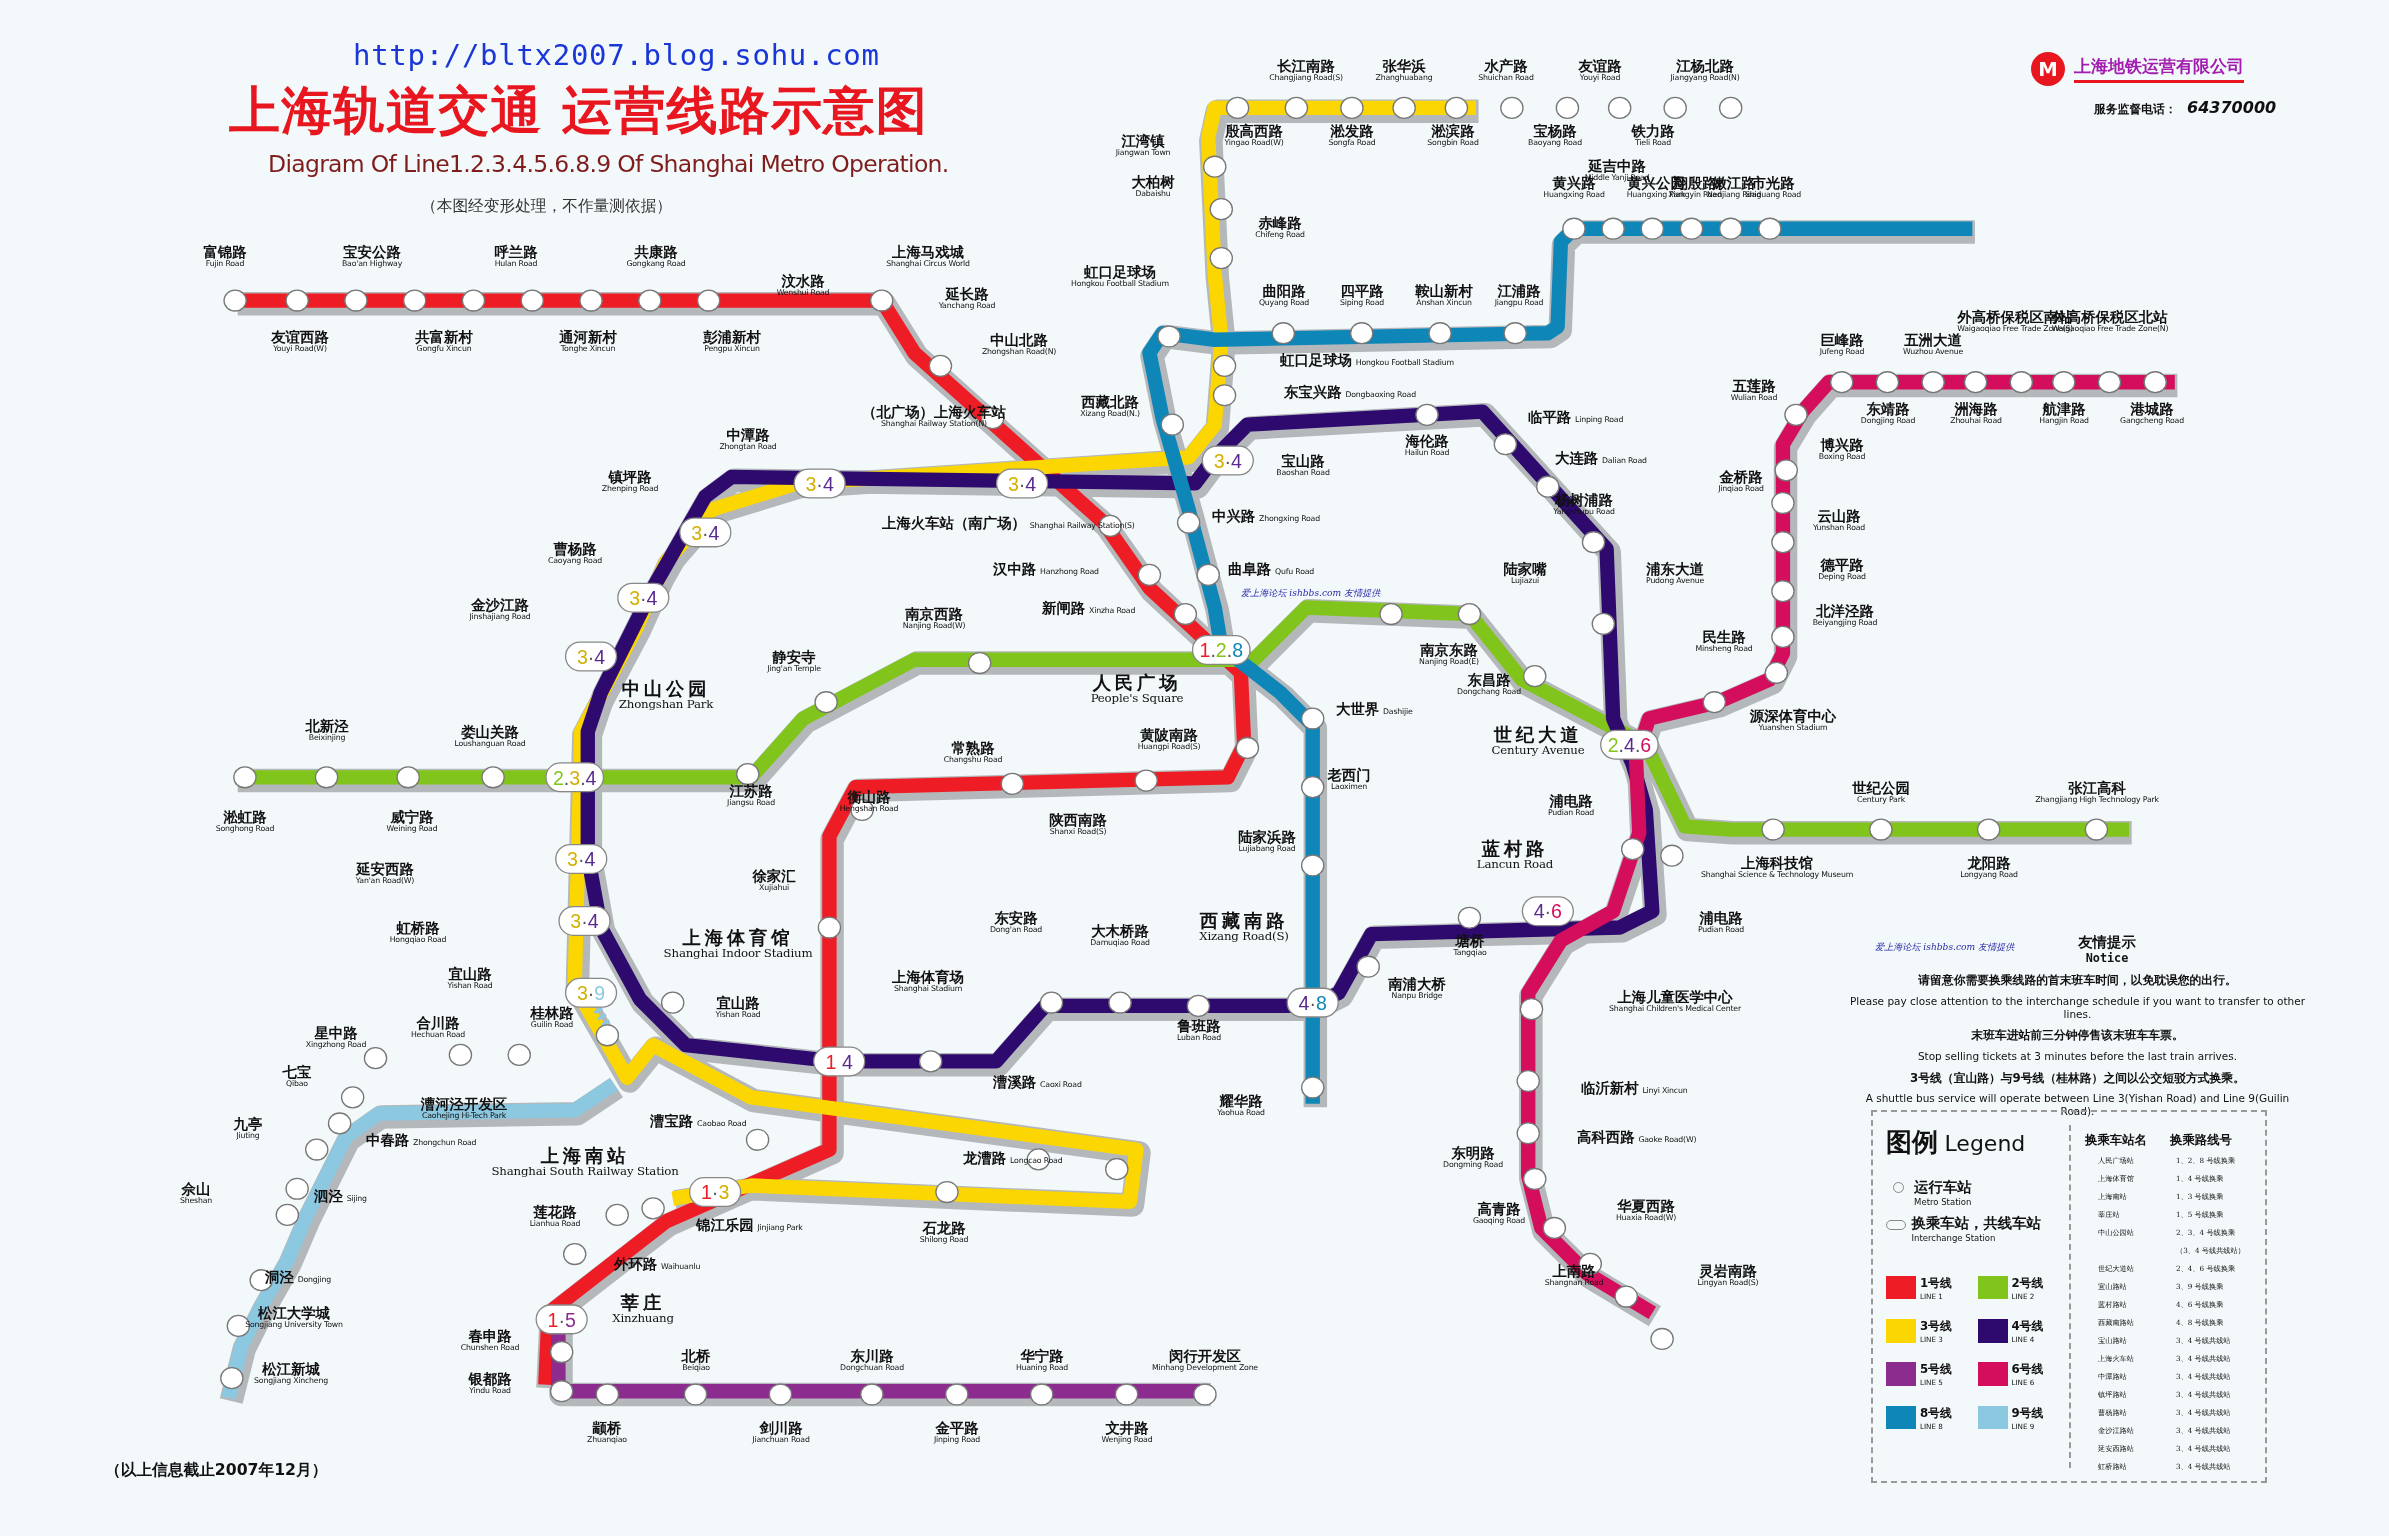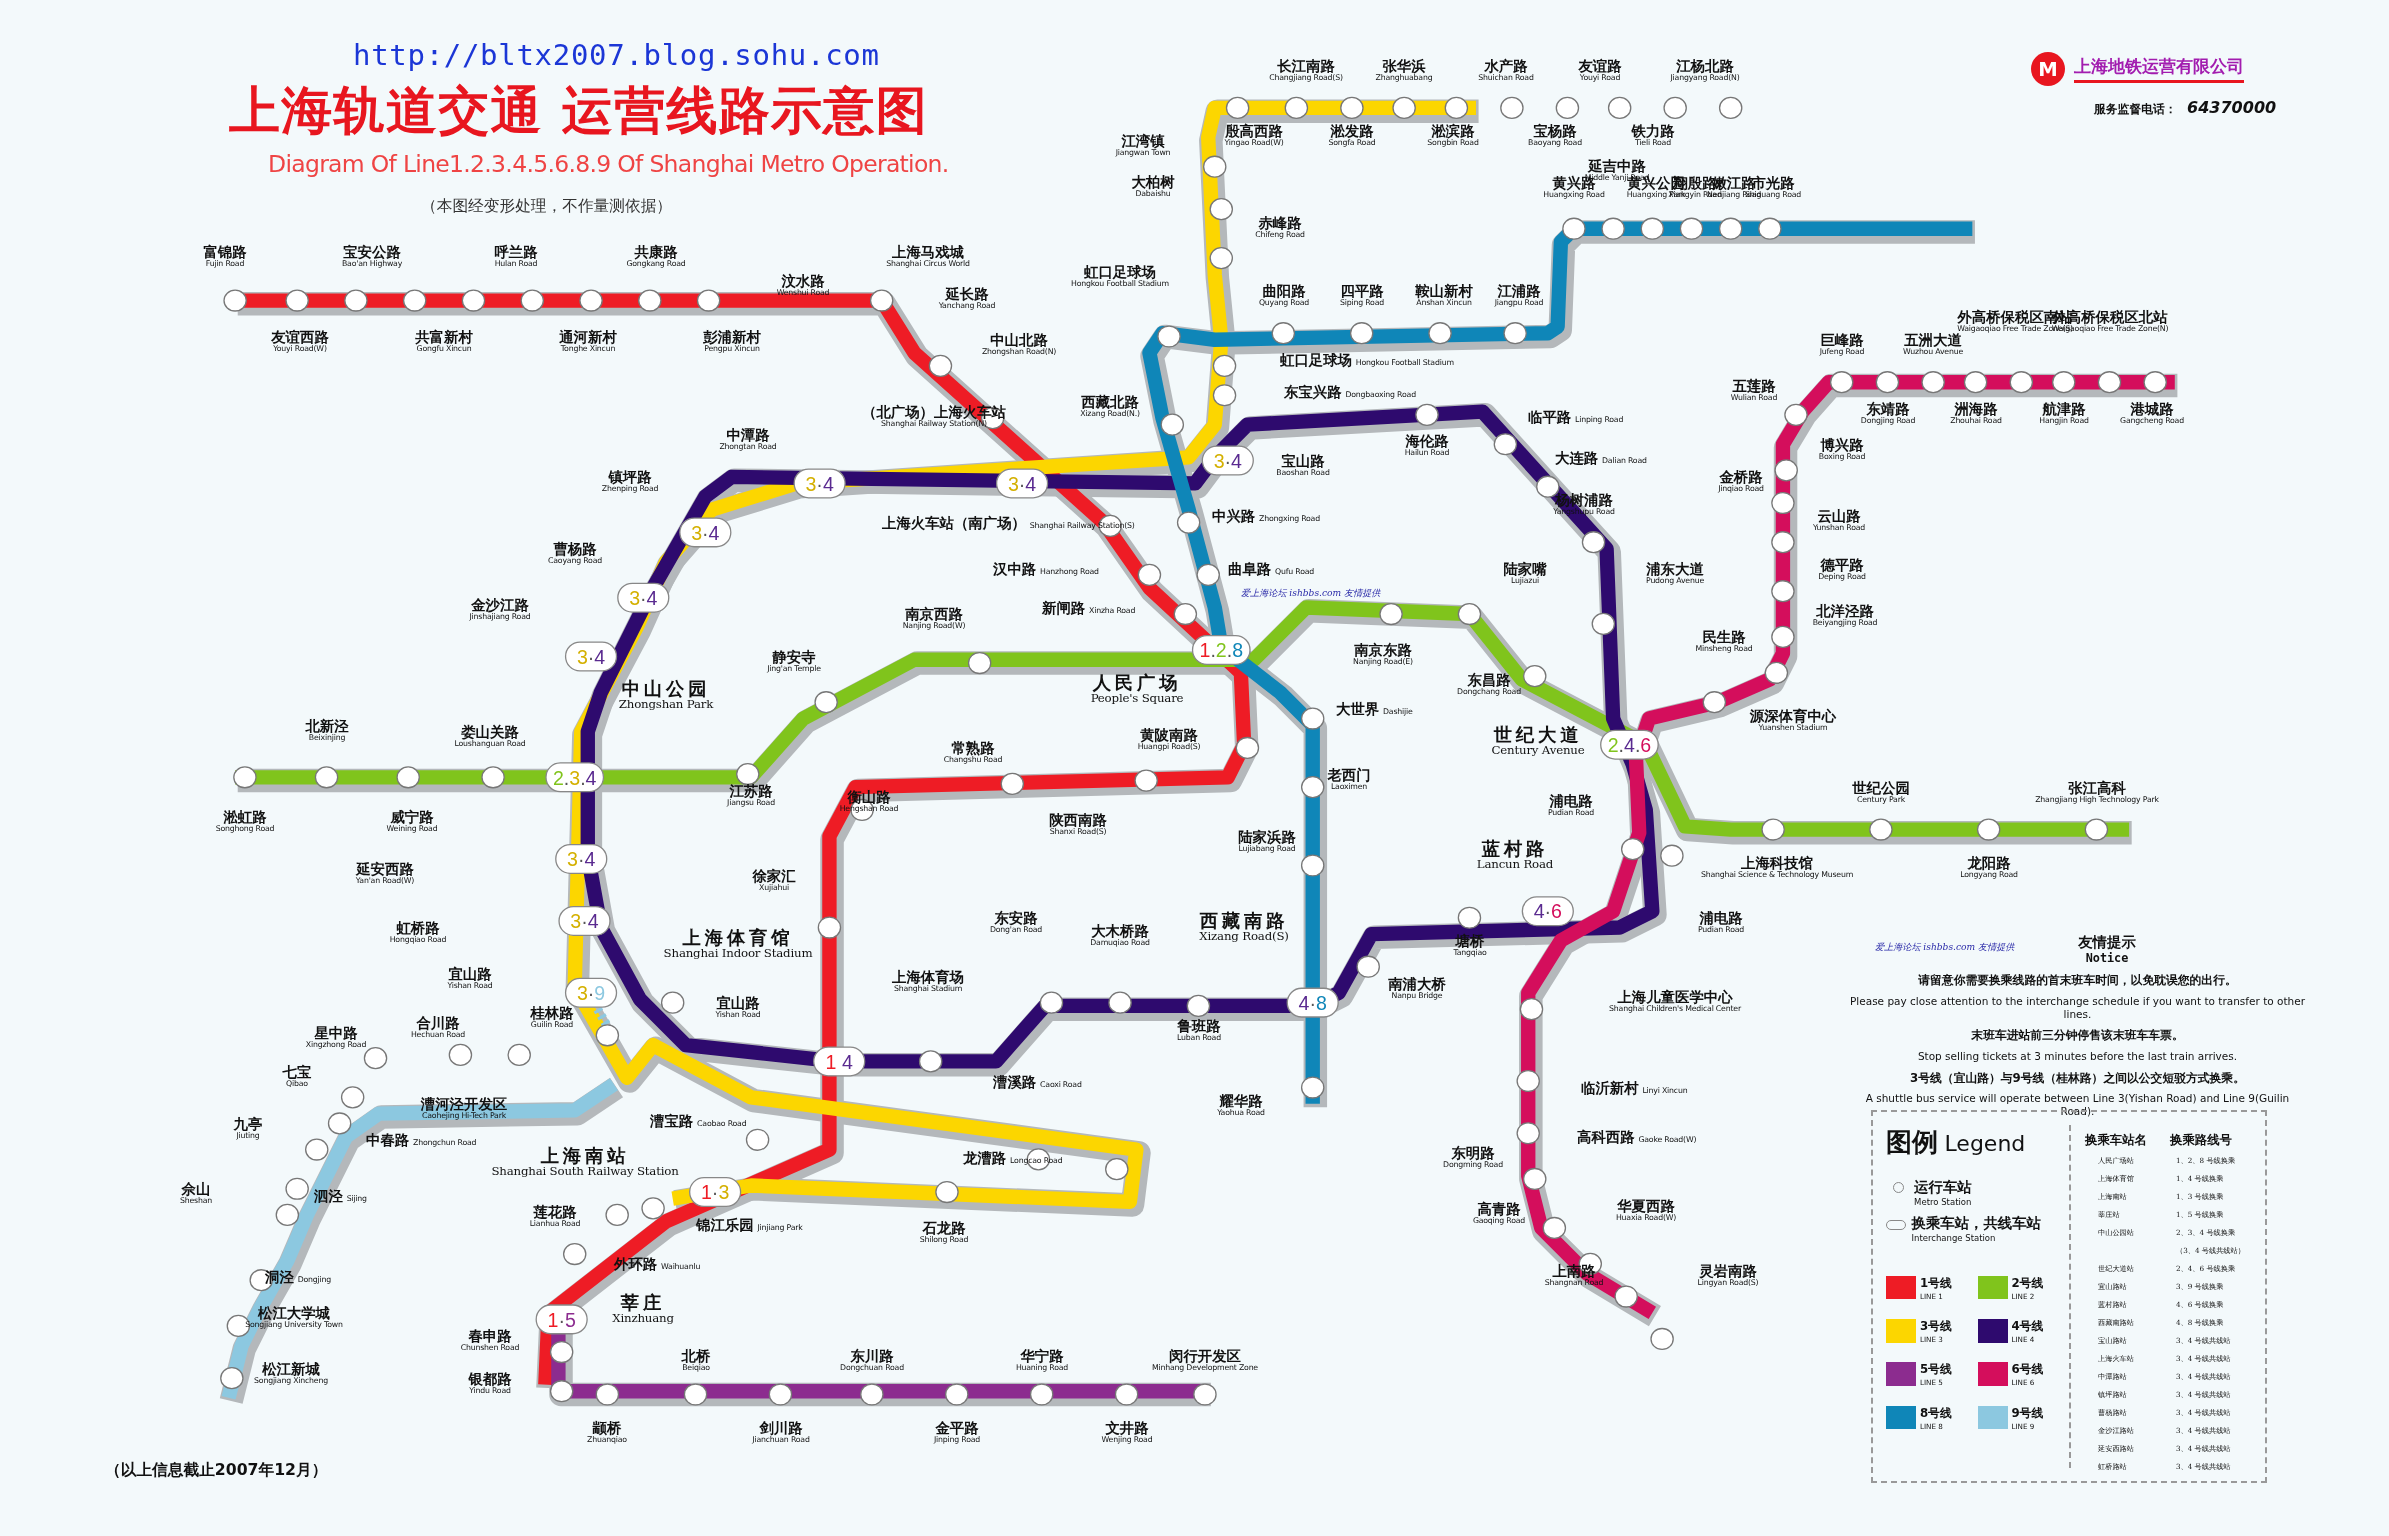--- a/index.html
+++ b/index.html
@@ -2,21 +2,21 @@
 <html style="font-size:10.5px"><head>
 <meta charset="utf-8">
 <style>
   html, body { margin: 0; padding: 0; background: #f3f9fb; }
   body { width: 2389px; height: 1537px; position: relative; overflow: hidden;
          font-family: "DejaVu Sans", "Liberation Sans", sans-serif; color: #111; }
   #map { position: absolute; left: 0; top: 0; }
   .url { position: absolute; left: 353px; top: 38px; font-family: "DejaVu Sans Mono", "Liberation Mono", monospace;
          font-size: 29px; color: #1b36d6; letter-spacing: 0.7px; }
   .title-cn { position: absolute; left: 229px; top: 77px; font-size: 51px; font-weight: bold; color: #e8161f; letter-spacing: 1.3px; }
-  .title-en { position: absolute; left: 268px; top: 150px; font-size: 23.5px; color: #ef4444; letter-spacing: -0.7px; }
+  .title-en { position: absolute; left: 268px; top: 150px; font-size: 23.5px; color: #7f1d1d; letter-spacing: -0.7px; }
   .title-note { position: absolute; left: 421px; top: 196px; font-size: 15.7px; color: #333; }
   .footer-note { position: absolute; left: 105px; top: 1460px; font-size: 15.7px; color: #111; font-weight: bold; }
   .logo { position: absolute; left: 2031px; top: 52px; display: flex; align-items: center; }
   .logo-mark { width: 34px; height: 34px; border-radius: 50%; background: #e8161f; position: relative; margin-right: 9.1px; }
   .logo-mark::after { content: "M"; position: absolute; inset: 0; color: #fff; font-weight: bold; font-size: 19.6px;
                       display: flex; align-items: center; justify-content: center; }
   .logo-name { font-size: 17px; font-weight: bold; color: #a21caf; border-bottom: 3.9px solid #e8161f; padding-bottom: 1.3px; }
   .hotline { position: absolute; left: 2094px; top: 98px; font-size: 11.8px; font-weight: bold; }
   .hotline b { font-size: 16px; margin-left: 10.5px; font-style: italic; }
   .credit { position: absolute; font-family: "DejaVu Serif", "Liberation Serif", serif; font-style: italic; font-size: 9.1px; color: #2a2aa8; }
@@ -404,21 +404,21 @@
       <div class="en">Jiangsu Road</div>
     </div>
     <div class="lbl" style="left: 794px; top: 650px; transform: translateX(-50%);">
       <div class="cn">静安寺</div>
       <div class="en">Jing'an Temple</div>
     </div>
     <div class="lbl" style="left: 934px; top: 607px; transform: translateX(-50%);">
       <div class="cn">南京西路</div>
       <div class="en">Nanjing Road(W)</div>
     </div>
-    <div class="lbl" style="left: 1383px; top: 643px; transform: translateX(-50%); text-align: center;">
+    <div class="lbl" style="left: 1449px; top: 643px; transform: translateX(-50%); text-align: center;">
       <div class="cn">南京东路</div>
       <div class="en">Nanjing Road(E)</div>
     </div>
     <div class="lbl" style="left: 1525px; top: 562px; transform: translateX(-50%);">
       <div class="cn">陆家嘴</div>
       <div class="en">Lujiazui</div>
     </div>
     <div class="lbl" style="left: 1489px; top: 673px; transform: translateX(-50%);">
       <div class="cn">东昌路</div>
       <div class="en">Dongchang Road</div>

